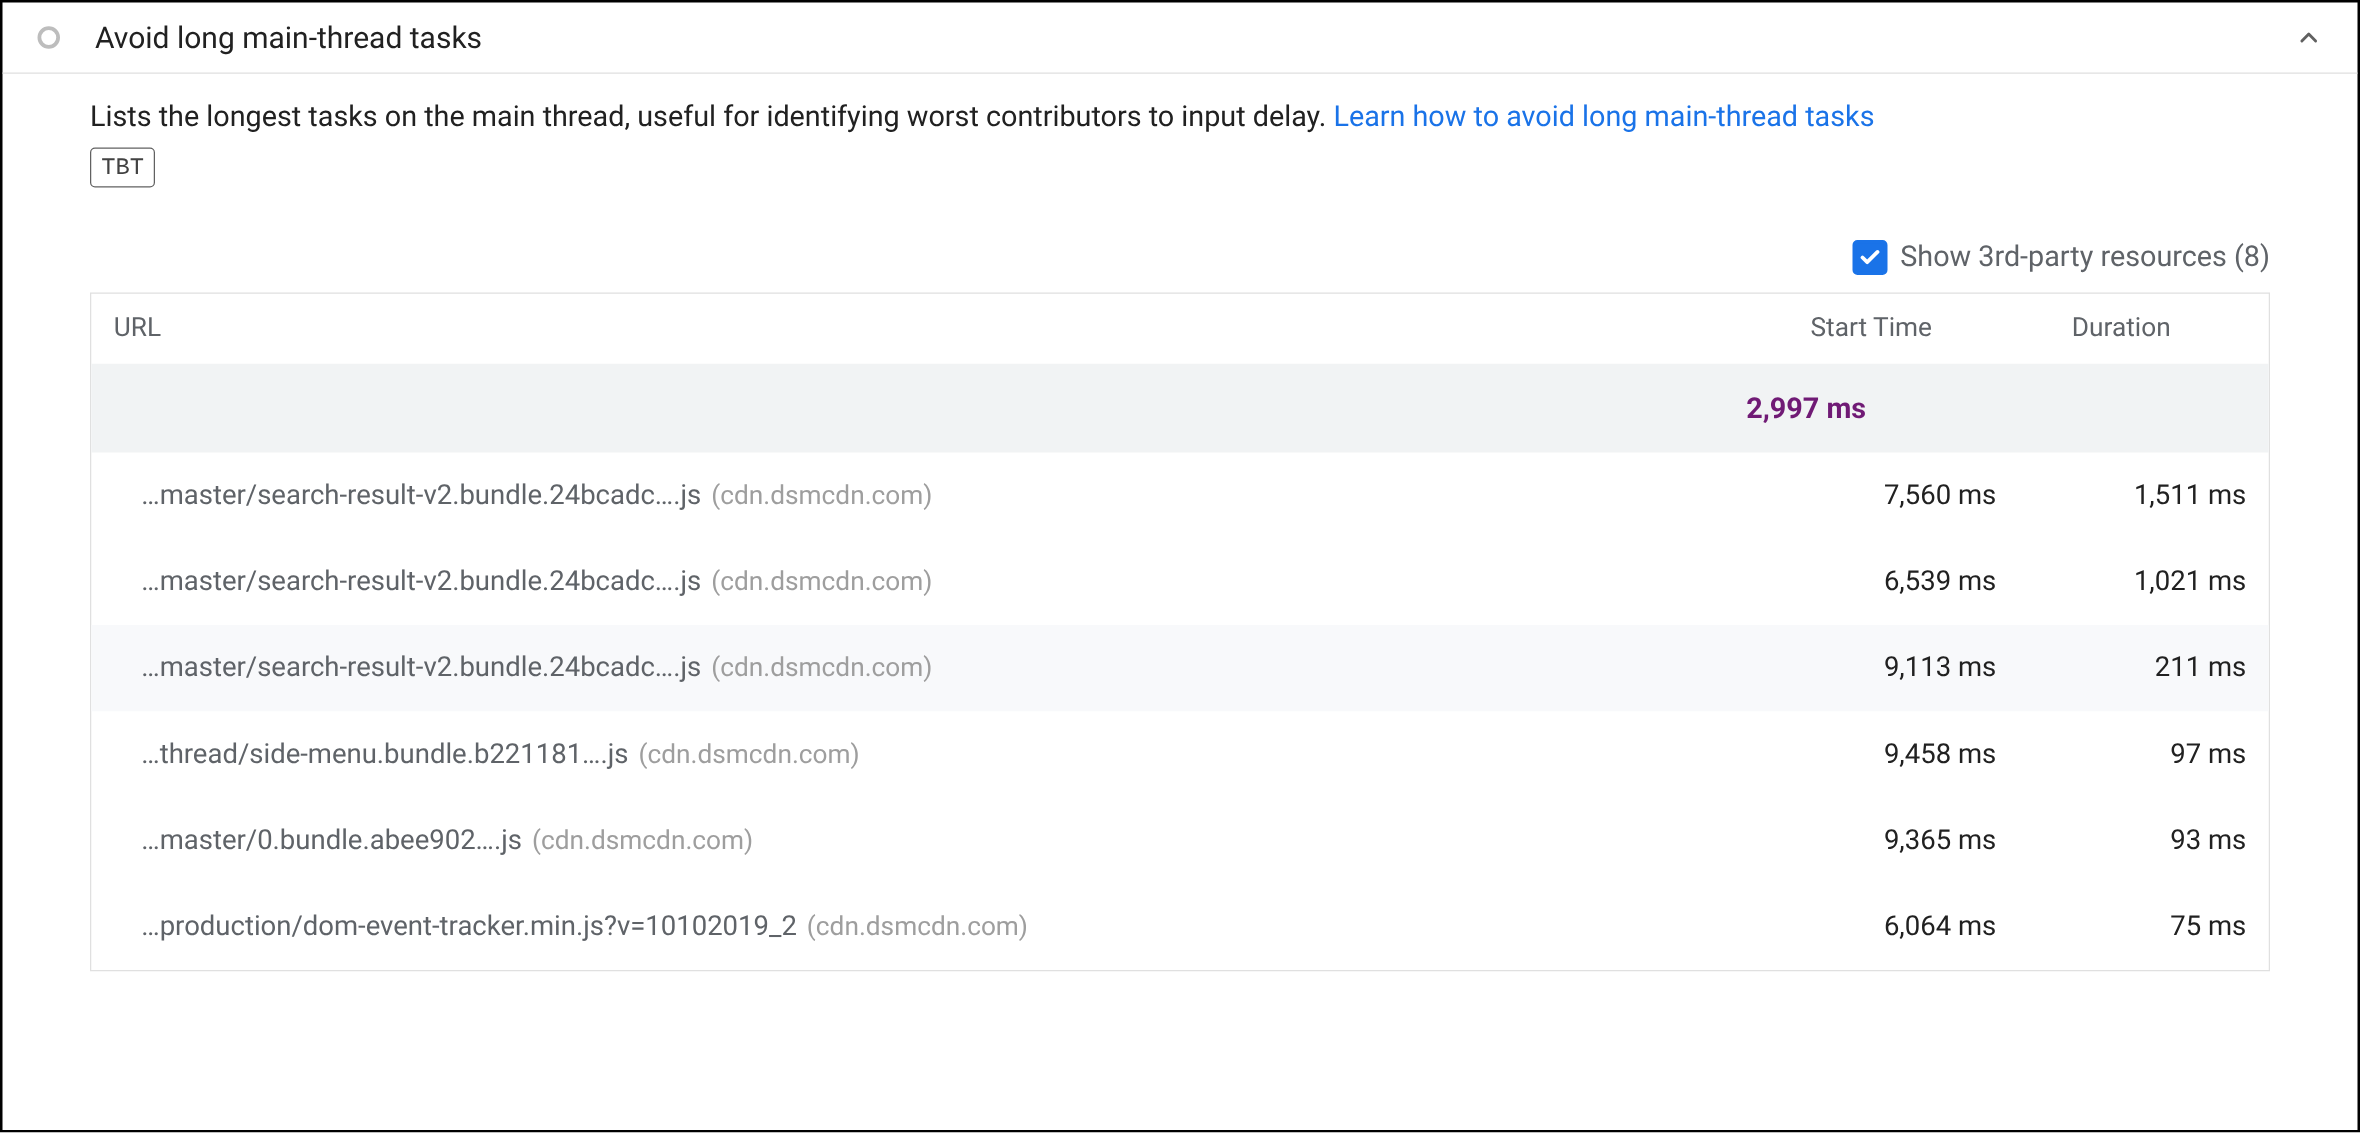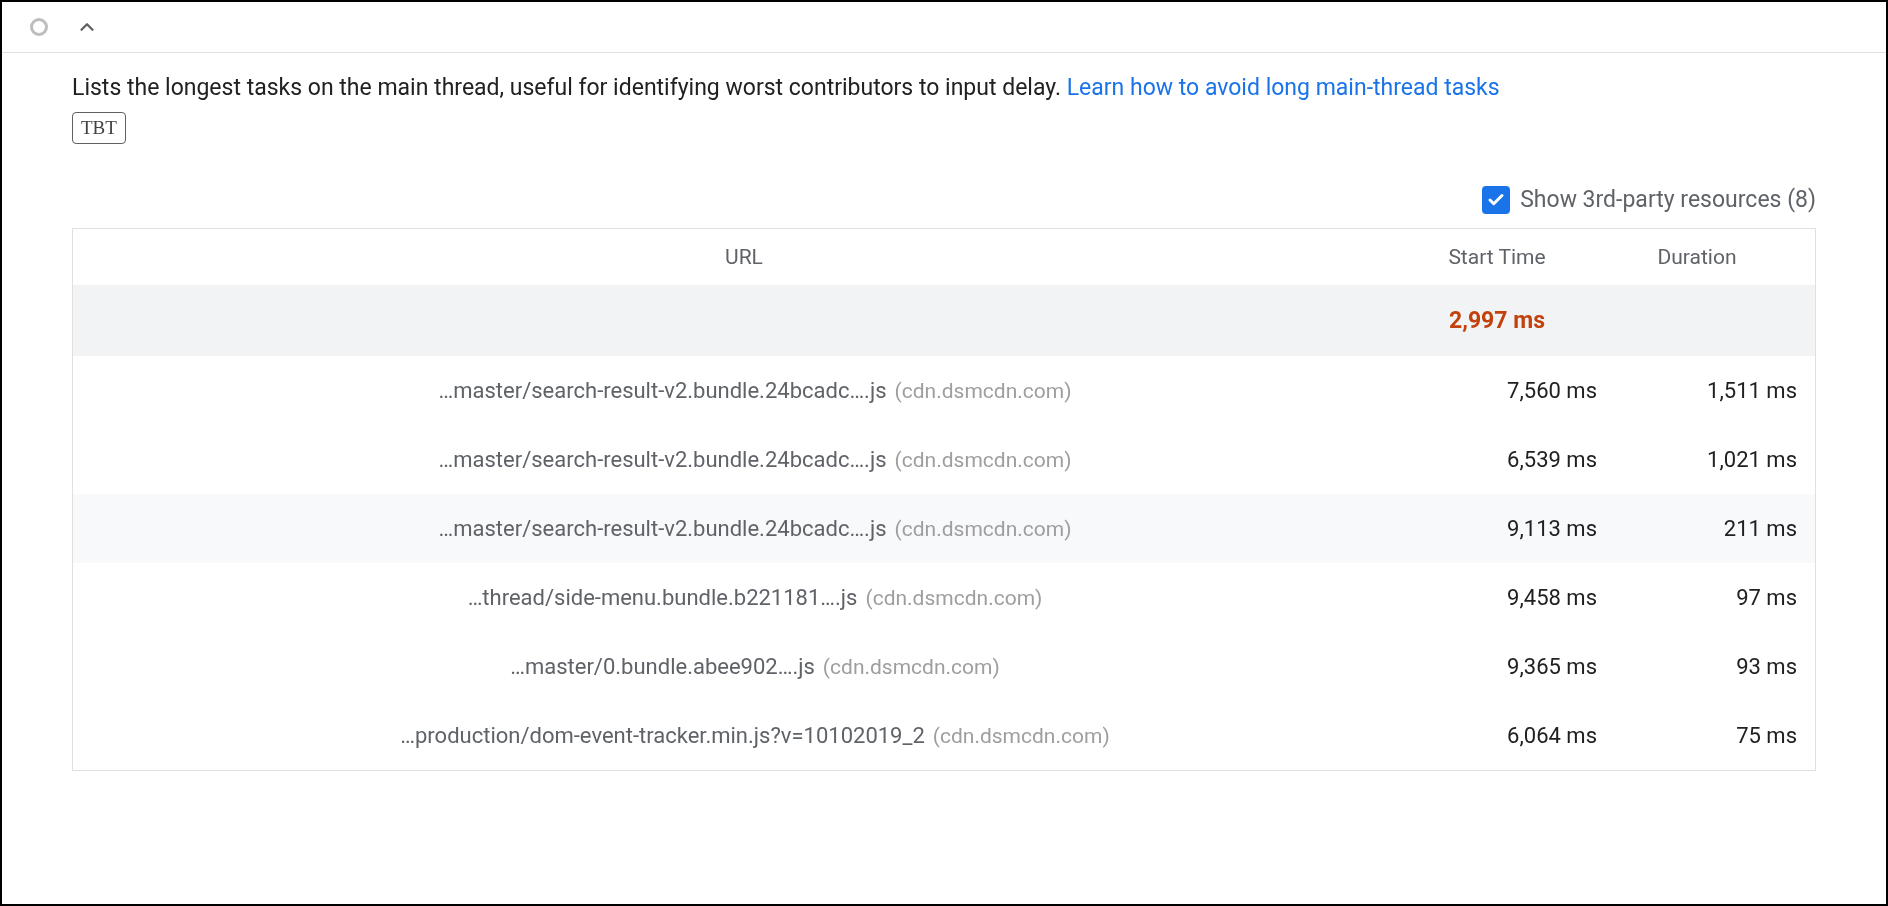--- a/index.html
+++ b/index.html
@@ -63,21 +63,21 @@
     text-decoration: none;
   }
   .tag {
     display:inline-block;
     border: 1.5px solid #616161;
     border-radius: 4px;
     padding: 1px 8px;
     font-size: 19px;
     color: #424242;
     margin-top: 6px;
-    font-family: Liberation Serif, serif;
+    font-family: Liberation Mono, monospace;
   }
   .controls {
     display:flex;
     justify-content:flex-end;
     align-items:flex-start;
     margin-top: 42px;
     font-size: 23px;
     color:#5f6368;
     gap:10px;
   }
@@ -110,40 +110,41 @@
     font-size: 21px;
     color:#5f6368;
   }
   .thead .c2, .thead .c3 { text-align:center; }
   .group-row {
     background:#f1f3f4;
     padding: 22px 18px;
     font-size: 22px;
     color:#5f6368;
   }
-  .group-row .c3 { text-align:center; font-weight:700; color:#c2410c; font-size:23px;}
+  .group-row .c3 { text-align:left; font-weight:700; color:#701a75; font-size:23px;}
   .row {
     padding: 22px 18px 22px 40px;
     font-size: 22px;
     color:#5f6368;
     border-top: 0px solid #eee;
   }
   .row.alt { background:#f8f9fb; }
   .row .url-main { color:#5f6368; }
   .row .url-host { color:#9e9e9e; margin-left:8px; font-size:21px;margin-top:36px;}
   .row .c2, .row .c3 { text-align:right; color:#212121; font-size:22px;}
-  .c1 { min-width:0; white-space:nowrap; overflow:hidden; text-overflow:ellipsis;text-align:center;}
+  .c1 { min-width:0; white-space:nowrap; overflow:hidden; text-overflow:ellipsis;}
 </style>
 </head>
 <body>
 
 <div class="panel">
 
   <div class="header">
     <div class="status-circle"></div>
+    <div class="title">Avoid long main-thread tasks</div>
     <div class="chevron">
       <svg width="22" height="22" viewBox="0 0 24 24" fill="none" stroke="#616161" stroke-width="2.5" stroke-linecap="round" stroke-linejoin="round">
           <polyline points="18 15 12 9 6 15"></polyline>
         </svg>
     </div>
   </div>
 
   <div class="body">
     <div class="description">
       <span>Lists the longest tasks on the main thread, useful for identifying worst contributors to input delay. </span><a href="#">Learn how to avoid long main-thread tasks</a>

